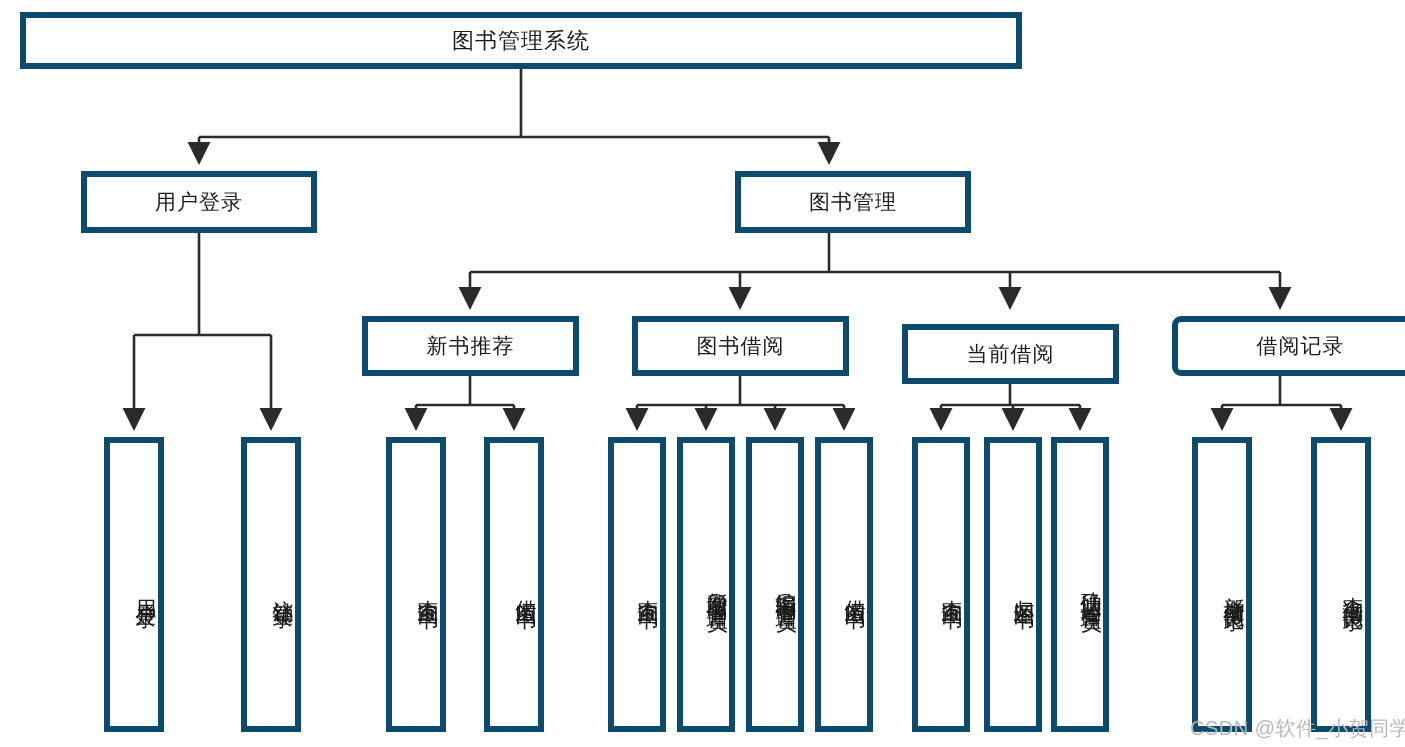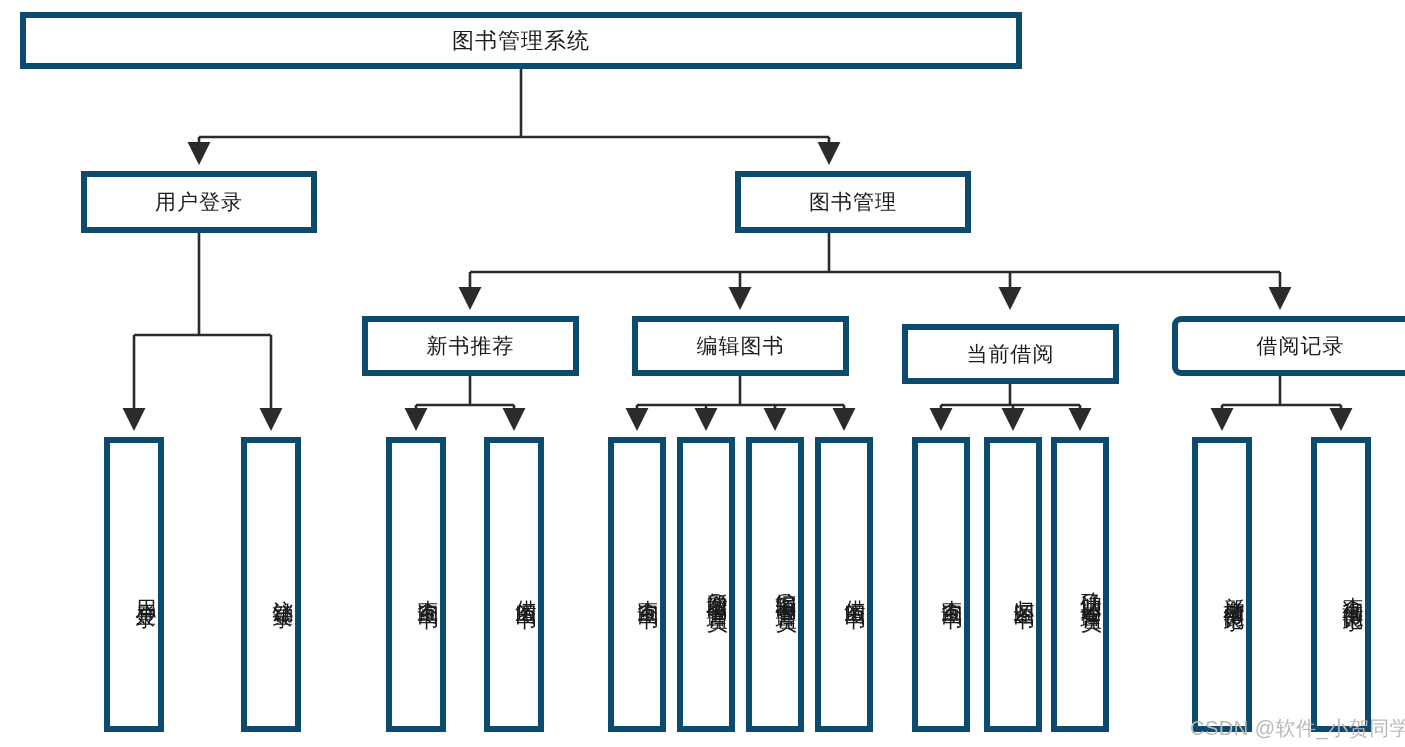--- a/index.html
+++ b/index.html
@@ -127,21 +127,21 @@
     <span>用户登录</span>
   </div>
   <div class="node horizontal" style="left:711px; top:171px; width:236px; height:62px;margin-left:24px;">
     <span>图书管理</span>
   </div>
 
   <div class="node horizontal" style="left:362px; top:316px; width:217px; height:60px;justify-content:center;">
     <span>新书推荐</span>
   </div>
   <div class="node horizontal" style="left:632px; top:316px; width:217px; height:60px;">
-    <span>编辑图书</span>
+    <span>图书借阅</span>
   </div>
   <div class="node horizontal" style="left:902px; top:324px; width:217px; height:60px;">
     <span>当前借阅</span>
   </div>
   <div class="node horizontal" style="left:1172px; top:316px; width:257px; height:60px;border-radius:9px;">
     <span>借阅记录</span>
   </div>
 
   <div class="node vertical" style="left:104px; top:437px; width:60px; height:295px;">
     <span>用户登录</span>

